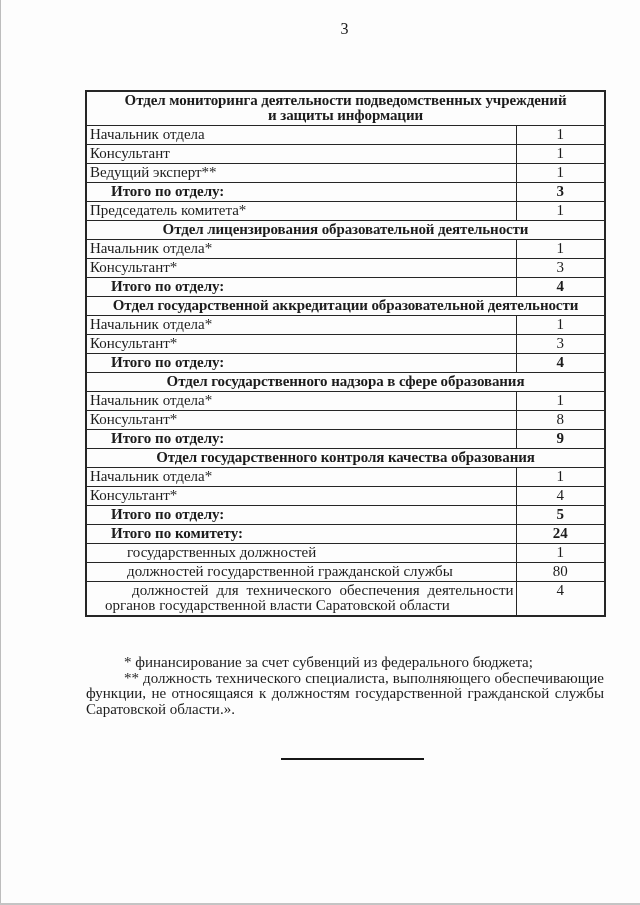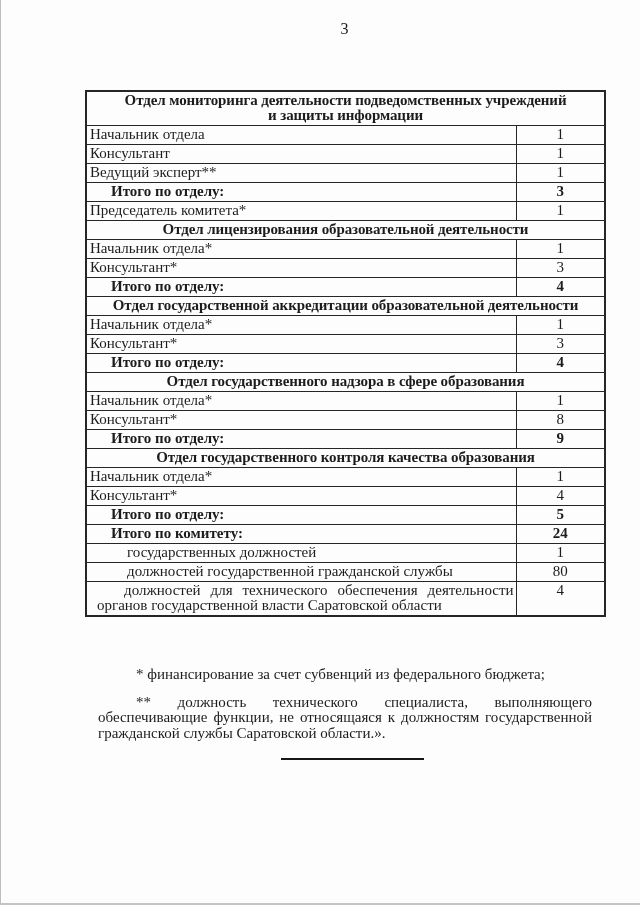--- a/index.html
+++ b/index.html
@@ -61,32 +61,32 @@
   .row-total .cell-label {
     padding-left: 24px;
     white-space: pre;
   }
   .row-subitem .cell-label {
     padding-left: 40px;
   }
   .row-subitem_wrap .cell-label {
     text-indent: 27px;
     text-align: justify;
-    padding-left: 10px;
+    padding-left: 18px;
     padding-right: 2px;
   }
   .footnotes {
     position: absolute;
     top: 655px; left: 86px; width: 518px;
     font-size: 15px;
     line-height: 15.5px;
     text-align: justify;
   }
   .footnotes p {
-    margin: 12px;
+    margin: 0;
     text-indent: 38px;
   }
   .divider-rule {
     position: absolute;
     top: 758px; left: 281px;
     width: 143px; height: 2px;
     background: #171717;
   }
 </style>
 </head>

